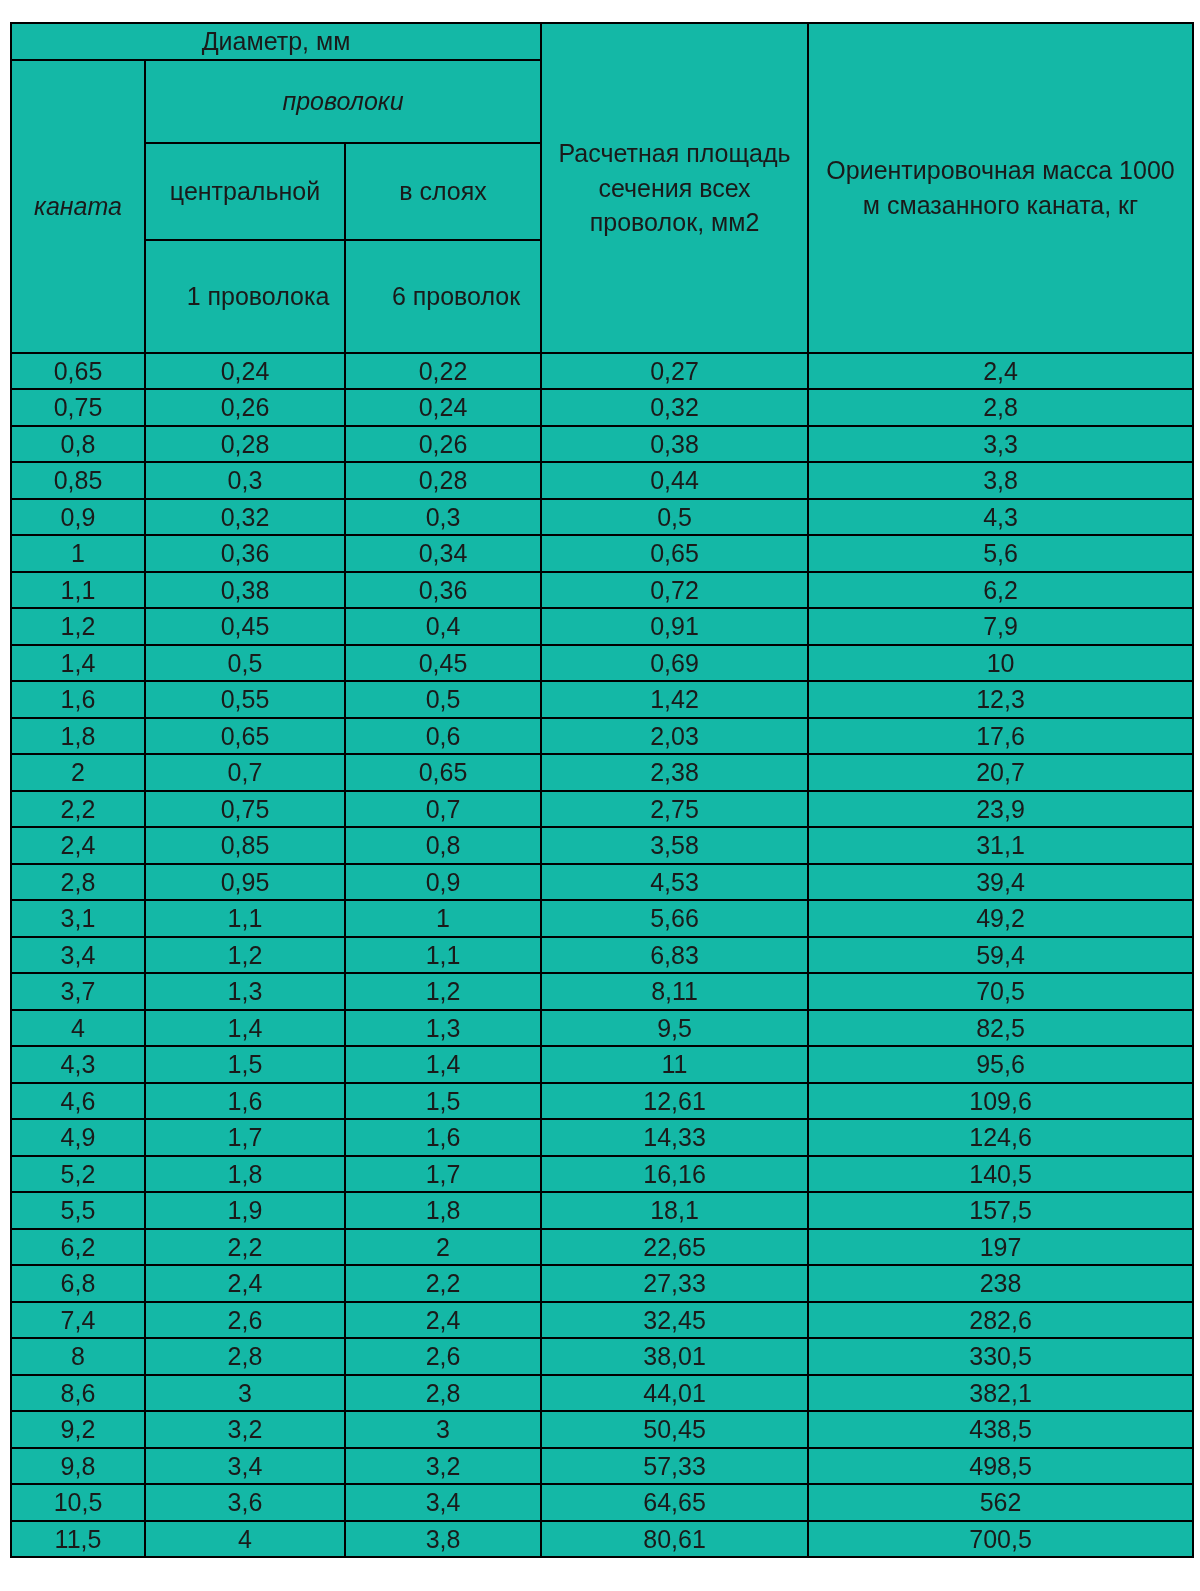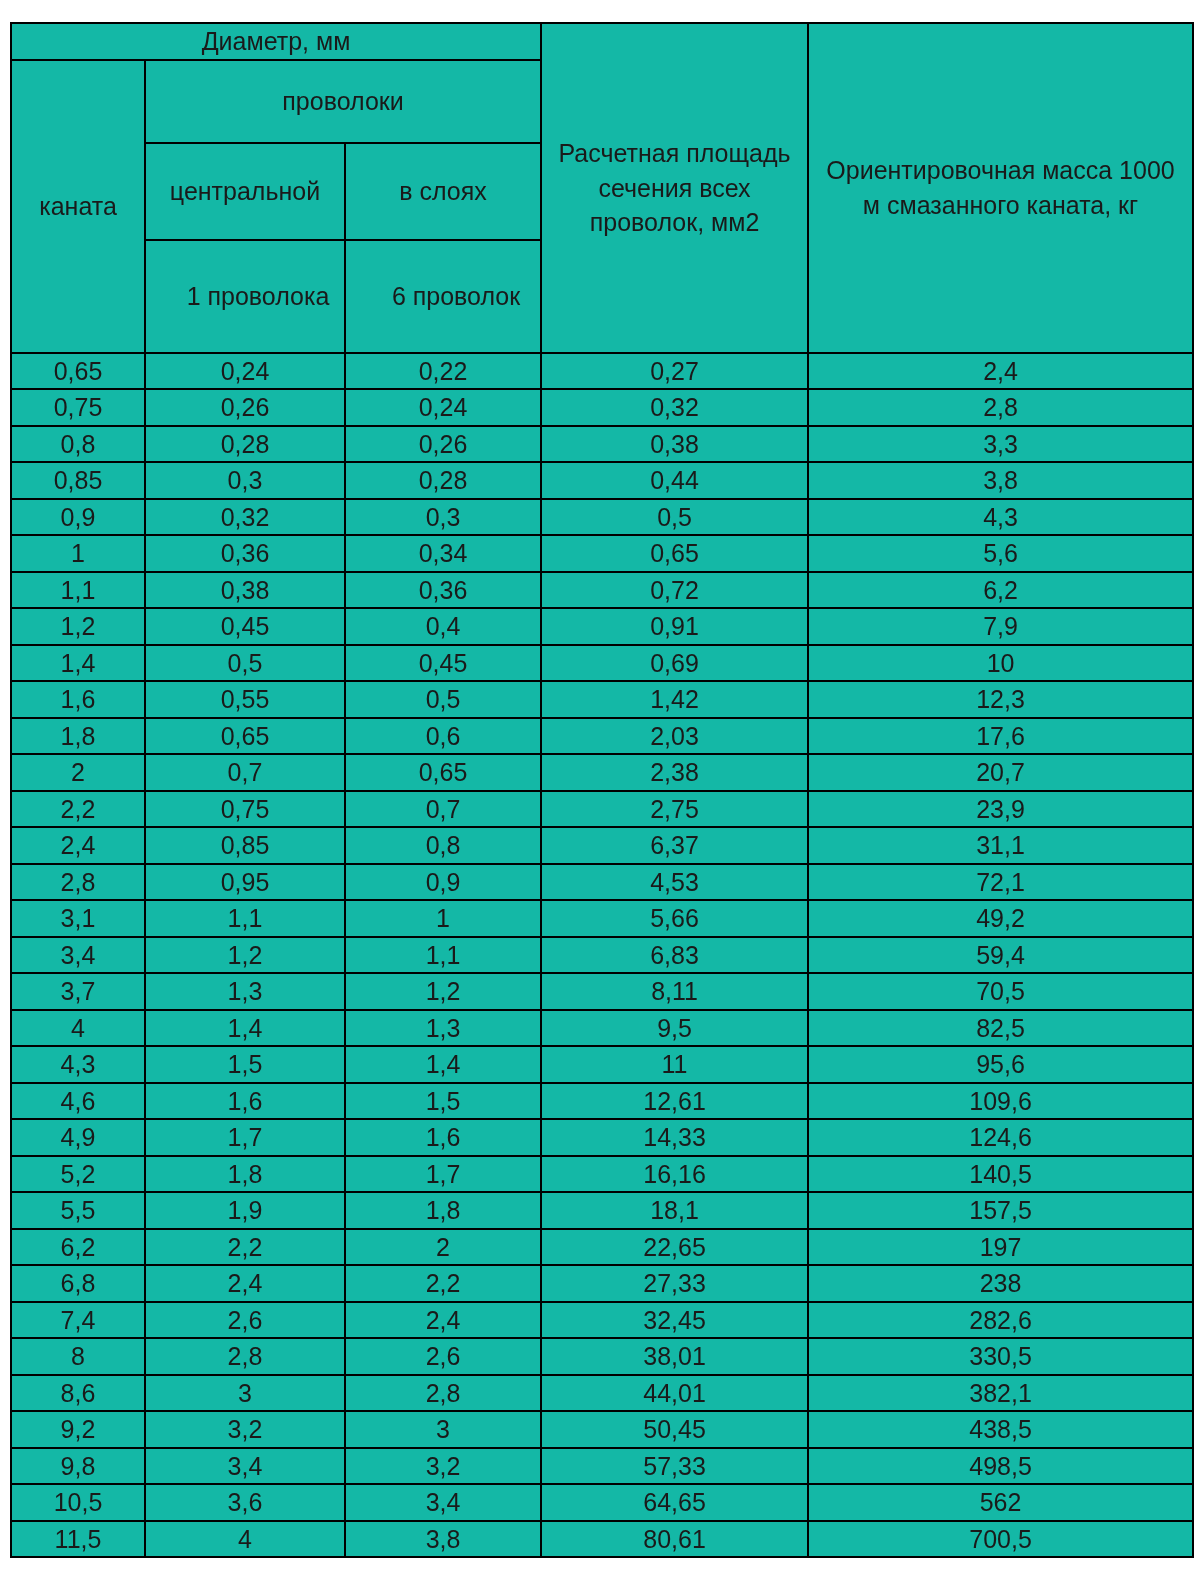--- a/index.html
+++ b/index.html
@@ -33,21 +33,21 @@
     text-align: center;
     vertical-align: middle;
     font-weight: 400;
     font-size: 25px;
     line-height: 1.38;
     padding: 0 6px;
     overflow: hidden;
     white-space: normal;
   }
   thead tr.hrow-1 > th.span-head { height: 33px; }
-  thead tr.hrow-2 > th { height: 81px; }
+  thead tr.hrow-2 > th { height: 81px; font-style: italic; }
   thead tr.hrow-3 > th { height: 95px; text-align: center; }
   thead tr.hrow-4 > th { height: 111px; padding-left: 32px; }
   tbody td { height: 32.7px; padding: 0 4px; line-height: 1.05; }
 </style>
 </head>
 <body>
 
 <div class="page">
   <table class="rope-table">
     <colgroup>
@@ -165,29 +165,29 @@
           <td>2,2</td>
           <td>0,75</td>
           <td>0,7</td>
           <td>2,75</td>
           <td>23,9</td>
         </tr>
         <tr>
           <td>2,4</td>
           <td>0,85</td>
           <td>0,8</td>
-          <td>6,37</td>
+          <td>3,58</td>
           <td>31,1</td>
         </tr>
         <tr>
           <td>2,8</td>
           <td>0,95</td>
           <td>0,9</td>
           <td>4,53</td>
-          <td>72,1</td>
+          <td>39,4</td>
         </tr>
         <tr>
           <td>3,1</td>
           <td>1,1</td>
           <td>1</td>
           <td>5,66</td>
           <td>49,2</td>
         </tr>
         <tr>
           <td>3,4</td>

